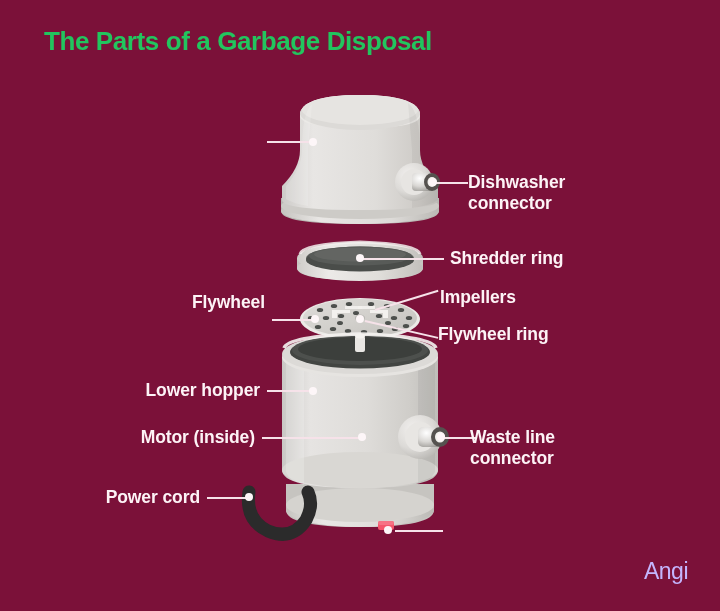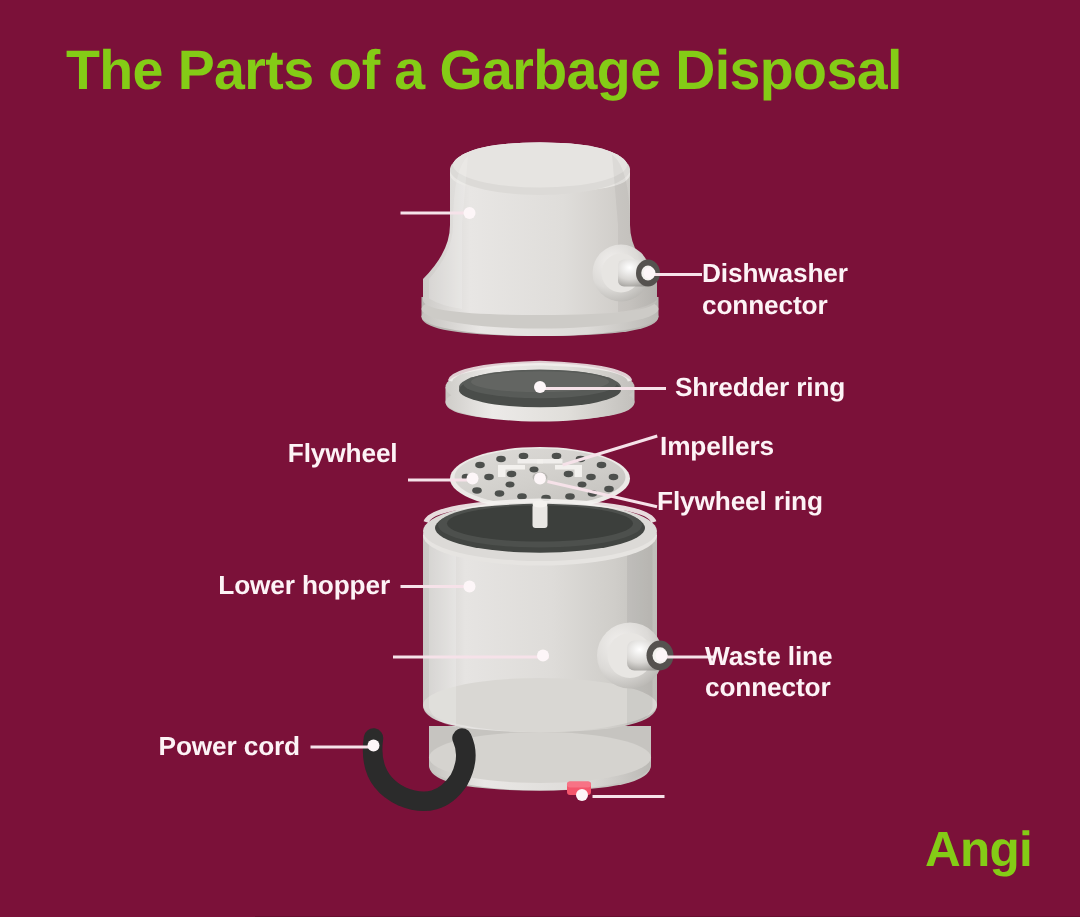--- a/index.html
+++ b/index.html
@@ -14,35 +14,35 @@
     background: #7b1139;
     overflow: hidden;
     font-family: "Liberation Sans", sans-serif;
   }
 
   
   #title {
     position: absolute;
     left: 44px;
     top: 26px;
-    font-size: 37px;
+    font-size: 26px;
     font-weight: bold;
-    color: #84cc16;
+    color: #22c55e;
     letter-spacing: -0.4px;
     white-space: nowrap;
   }
 
   
   #brand {
     position: absolute;
     right: 32px;
     bottom: 26px;
-    font-size: 33px;
-    font-weight: bold;
-    color: #84cc16;
+    font-size: 23px;
+    font-weight: normal;
+    color: #c4b5fd;
     letter-spacing: -0.5px;
   }
 
   
   .lbl {
     position: absolute;
     color: #fdf3f6;
     font-size: 17.5px;
     font-weight: bold;
     line-height: 21px;
@@ -297,20 +297,21 @@
   <div class="lbl" style="left:450px; top:248px; width:210px;">Shredder ring</div>
 
   <div class="lbl" style="left:440px; top:287px; width:210px;">Impellers</div>
 
   <div class="lbl right-align" style="left:75px; top:292px; width:190px;">Flywheel</div>
 
   <div class="lbl" style="left:438px; top:324px; width:220px;">Flywheel ring</div>
 
   <div class="lbl right-align" style="left:60px; top:380px; width:200px;">Lower hopper</div>
 
+  <div class="lbl right-align" style="left:55px; top:427px; width:200px;">Motor (inside)</div>
 
   <div class="lbl" style="left:470px; top:427px; width:200px;">Waste line
 connector</div>
 
   <div class="lbl right-align" style="left:10px; top:487px; width:190px;">Power cord</div>
 
 
   <div id="brand">Angi</div>
 
 </div>

